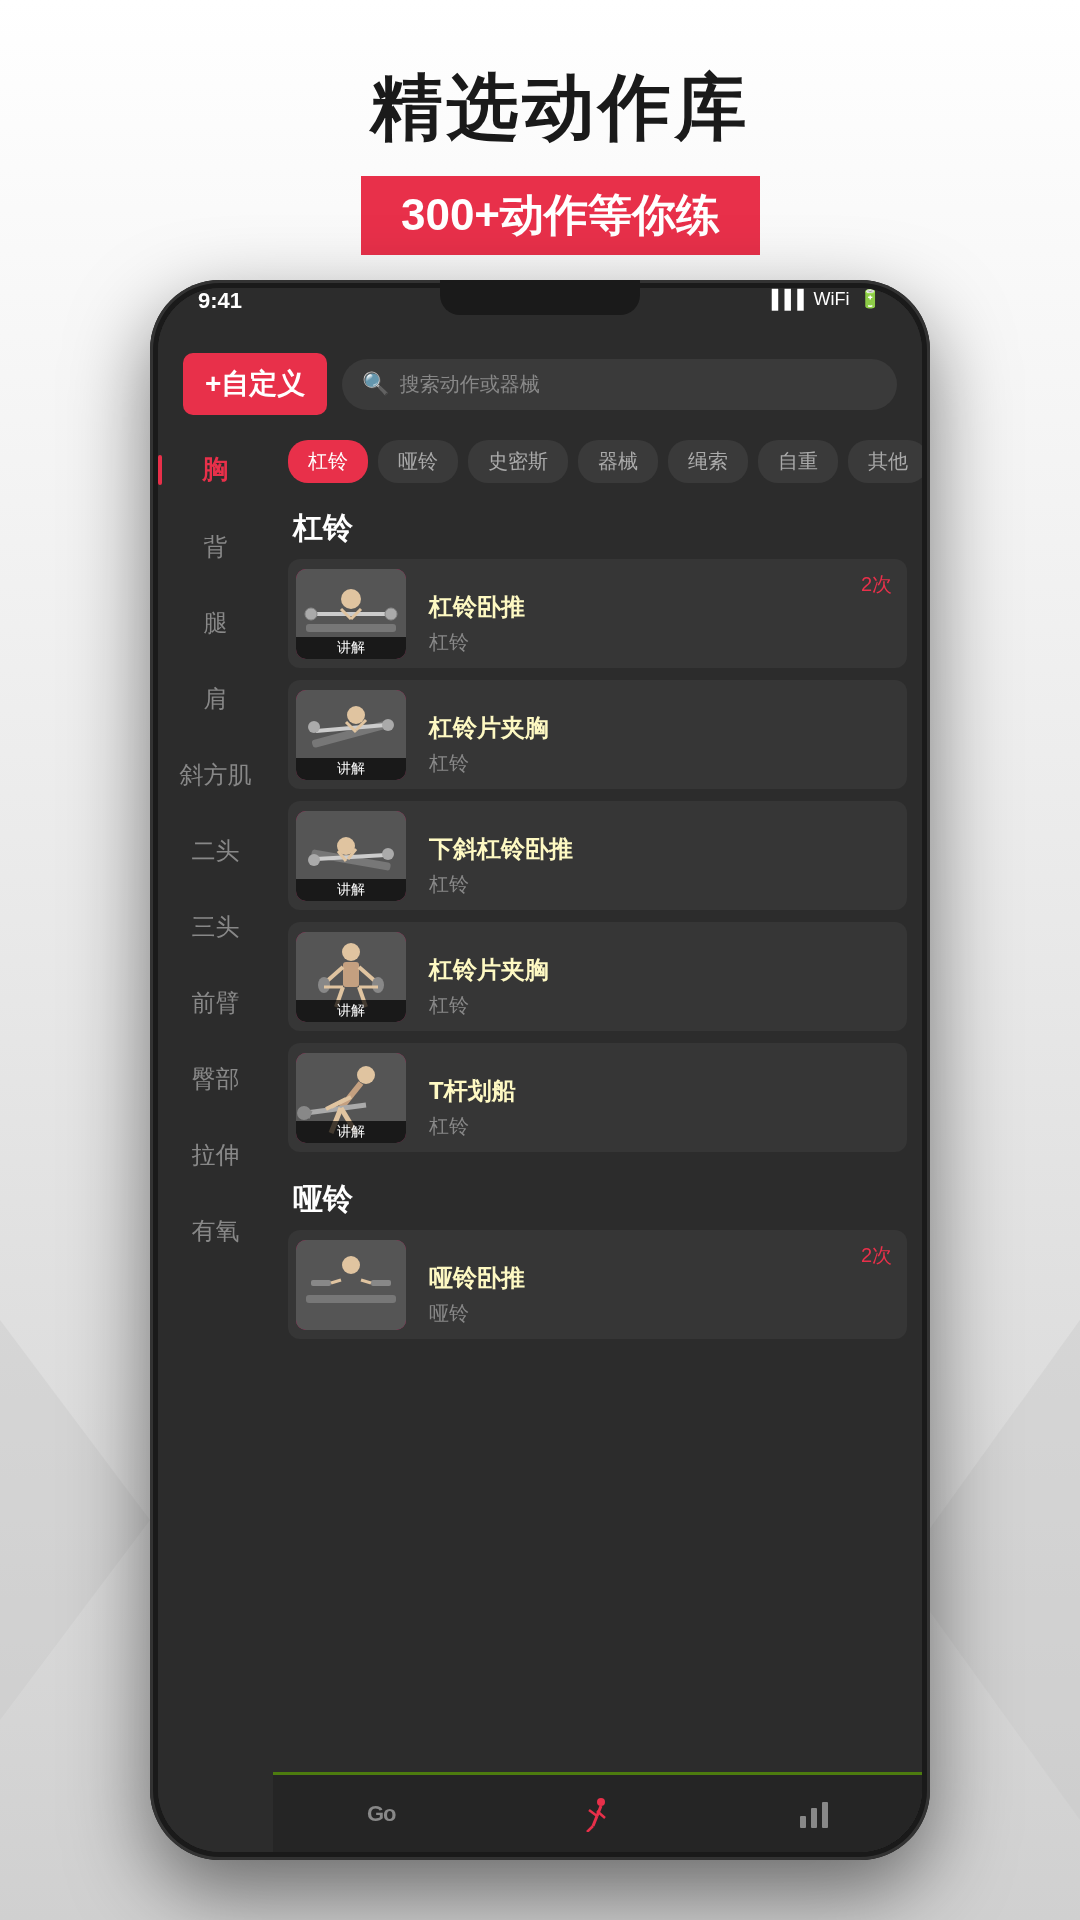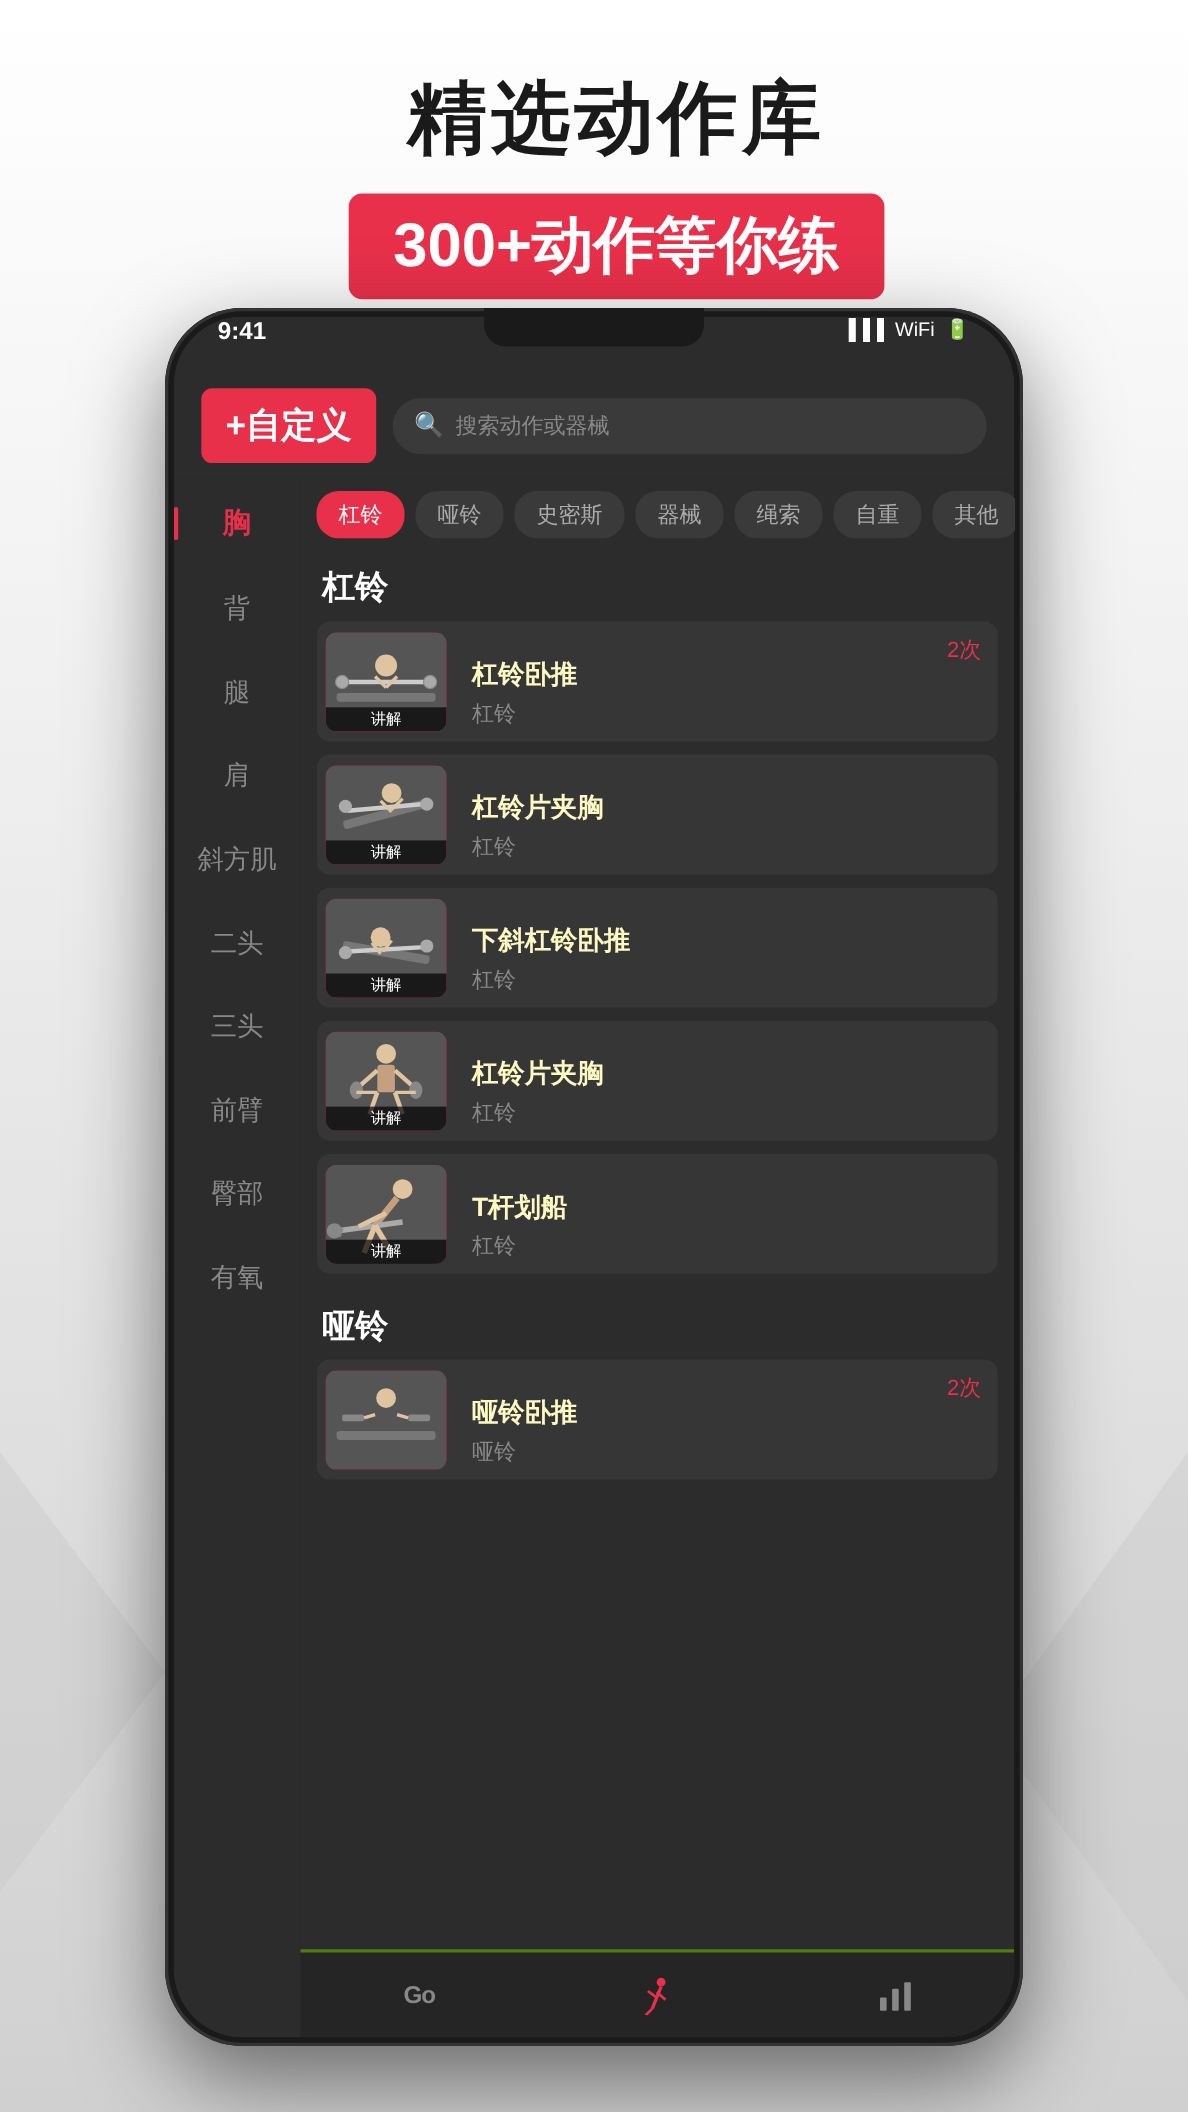--- a/index.html
+++ b/index.html
@@ -53,25 +53,25 @@
     .page-title {
       font-size: 72px;
       font-weight: 900;
       color: #1a1a1a;
       letter-spacing: 4px;
     }
     .page-subtitle-banner {
       display: inline-block;
       background: #e8304a;
       color: white;
-      font-size: 56px;
+      font-size: 44px;
       font-weight: 700;
       padding: 10px 40px;
       margin-top: 20px;
-      border-radius: 12px;
+      border-radius: 0;
     }
 
     
     .phone-frame {
       position: absolute;
       top: 280px;
       left: 50%;
       transform: translateX(-50%);
       width: 780px;
       height: 1580px;
@@ -148,21 +148,21 @@
       padding: 15px 25px;
       gap: 15px;
       background: #2c2c2c;
       flex-shrink: 0;
     }
     .custom-btn {
       background: #e8304a;
       color: white;
       padding: 12px 22px;
       border-radius: 10px;
-      font-size: 32px;
+      font-size: 28px;
       font-weight: 600;
       white-space: nowrap;
       flex-shrink: 0;
     }
     .search-bar {
       flex: 1;
       background: #3a3a3a;
       border-radius: 30px;
       display: flex;
       align-items: center;
@@ -398,20 +398,23 @@
             <span>二头</span>
           </div>
           <div class="sidebar-item">
             <span>三头</span>
           </div>
           <div class="sidebar-item">
             <span>前臂</span>
           </div>
           <div class="sidebar-item">
             <span>臀部</span>
+          </div>
+          <div class="sidebar-item">
+            <span>拉伸</span>
           </div>
           <div class="sidebar-item">
             <span>有氧</span>
           </div>
         </div>
 
         <div class="right-panel">
 
           <div class="filter-chips">
             <div class="chip active">杠铃</div>

